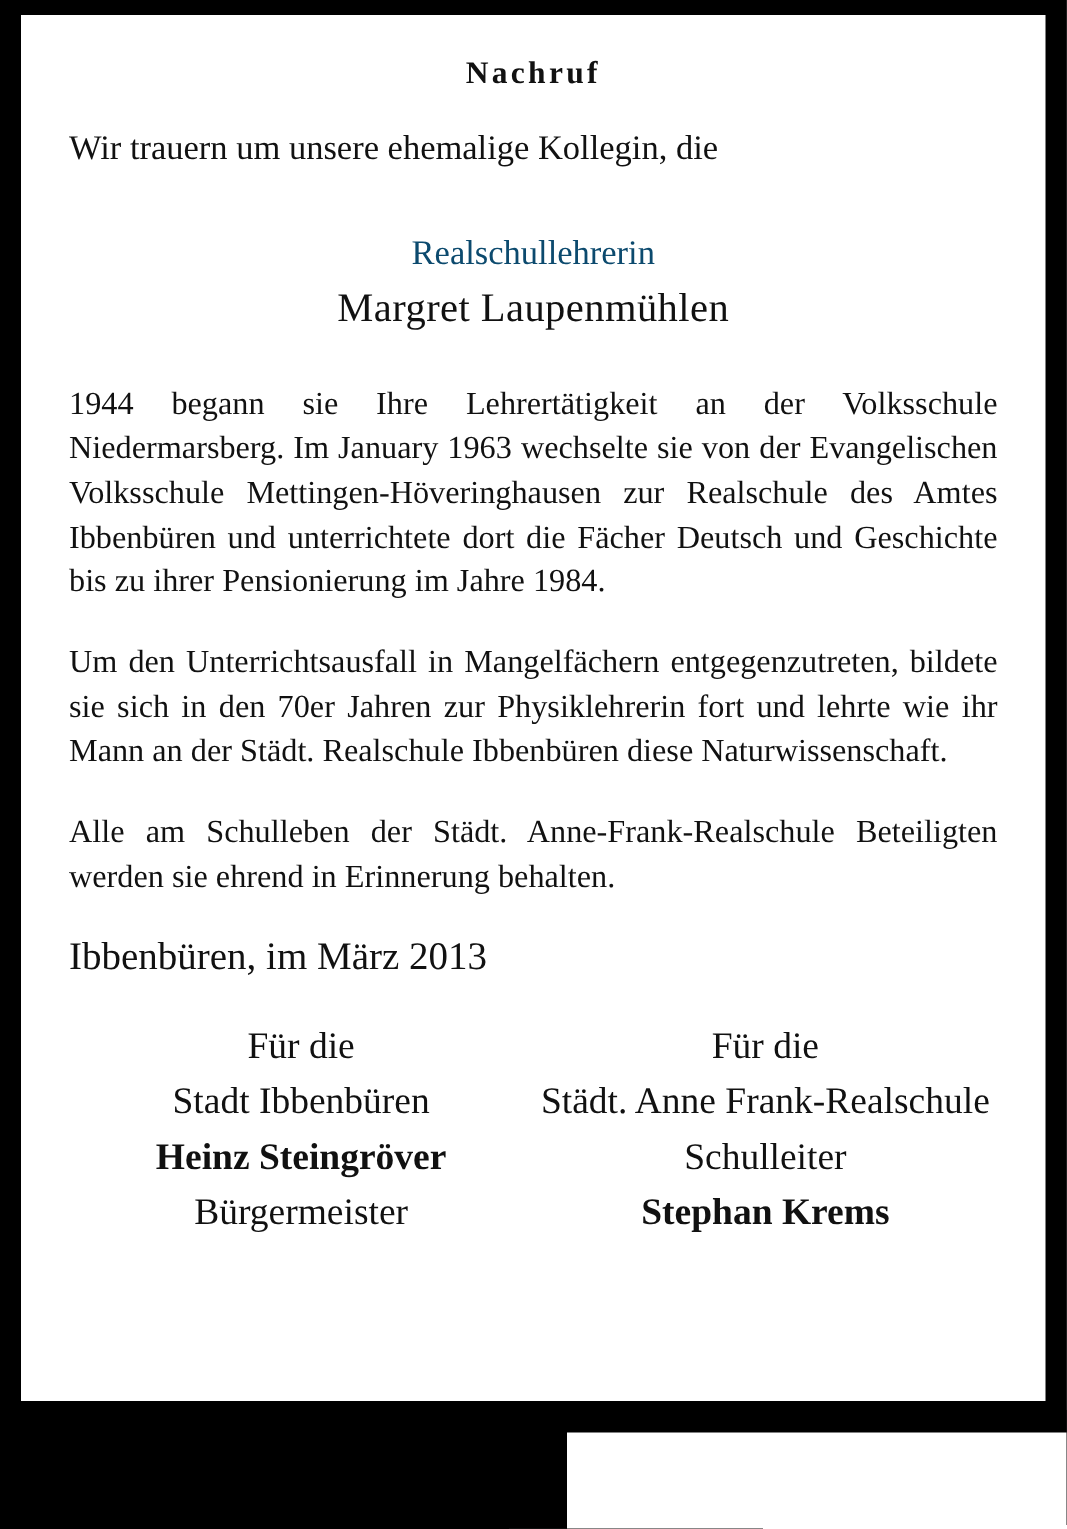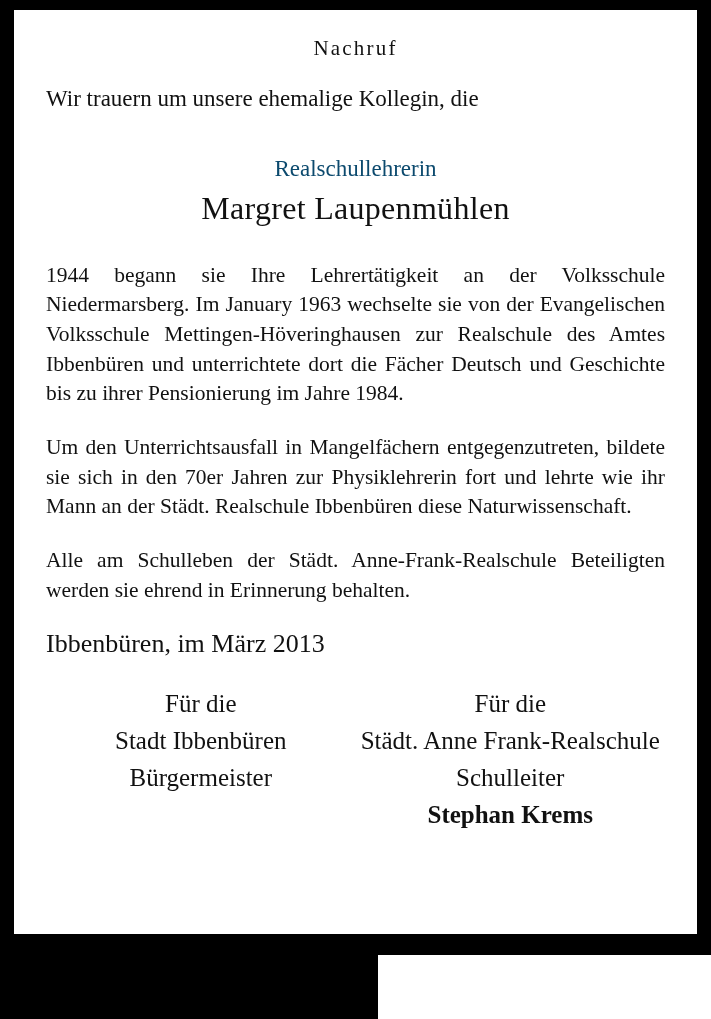--- a/index.html
+++ b/index.html
@@ -52,40 +52,40 @@
     height: 64px;
     background: #ffffff;
   }
 
   .headline {
     text-align: center;
     font-size: 21px;
     letter-spacing: 2.2px;
     color: #111111;
     margin: 0 0 24px 0;
-    font-weight: normal;
+    font-weight: bold;
   }
 
   .lead {
     font-size: 23px;
     color: #111111;
     margin: 0 0 42px 0;
     line-height: 1.25;
   }
 
   .role {
     text-align: center;
     font-size: 23px;
     color: #0c4a6e;
     margin: 0 0 8px 0;
   }
 
   .name {
     text-align: center;
-    font-size: 32px;
+    font-size: 27px;
     color: #111111;
     margin: 0 0 34px 0;
     font-weight: normal;
     letter-spacing: 0.3px;
   }
 
   .para {
     font-size: 21.5px;
     color: #111111;
     text-align: justify;
@@ -140,20 +140,21 @@
     <div class="para">1944 begann sie Ihre Lehrertätigkeit an der Volksschule Niedermarsberg. Im January 1963 wechselte sie von der Evangelischen Volksschule Mettingen-Höveringhausen zur Realschule des Amtes Ibbenbüren und unterrichtete dort die Fächer Deutsch und Geschichte bis zu ihrer Pensionierung im Jahre 1984.</div>
     <div class="para">Um den Unterrichtsausfall in Mangelfächern entgegenzutreten, bildete sie sich in den 70er Jahren zur Physiklehrerin fort und lehrte wie ihr Mann an der Städt. Realschule Ibbenbüren diese Naturwissenschaft.</div>
     <div class="para">Alle am Schulleben der Städt. Anne-Frank-Realschule Beteiligten werden sie ehrend in Erinnerung behalten.</div>
 
     <div class="place-date">Ibbenbüren, im März 2013</div>
 
     <div class="signatures">
       <div class="sig-col">
         <div class="sig-line">Für die</div>
         <div class="sig-line">Stadt Ibbenbüren</div>
+        <div class="sig-line bold">Heinz Steingröver</div>
         <div class="sig-line">Bürgermeister</div>
       </div>
       <div class="sig-col">
         <div class="sig-line">Für die</div>
         <div class="sig-line">Städt. Anne Frank-Realschule</div>
         <div class="sig-line">Schulleiter</div>
         <div class="sig-line bold">Stephan Krems</div>
       </div>
     </div>
 

